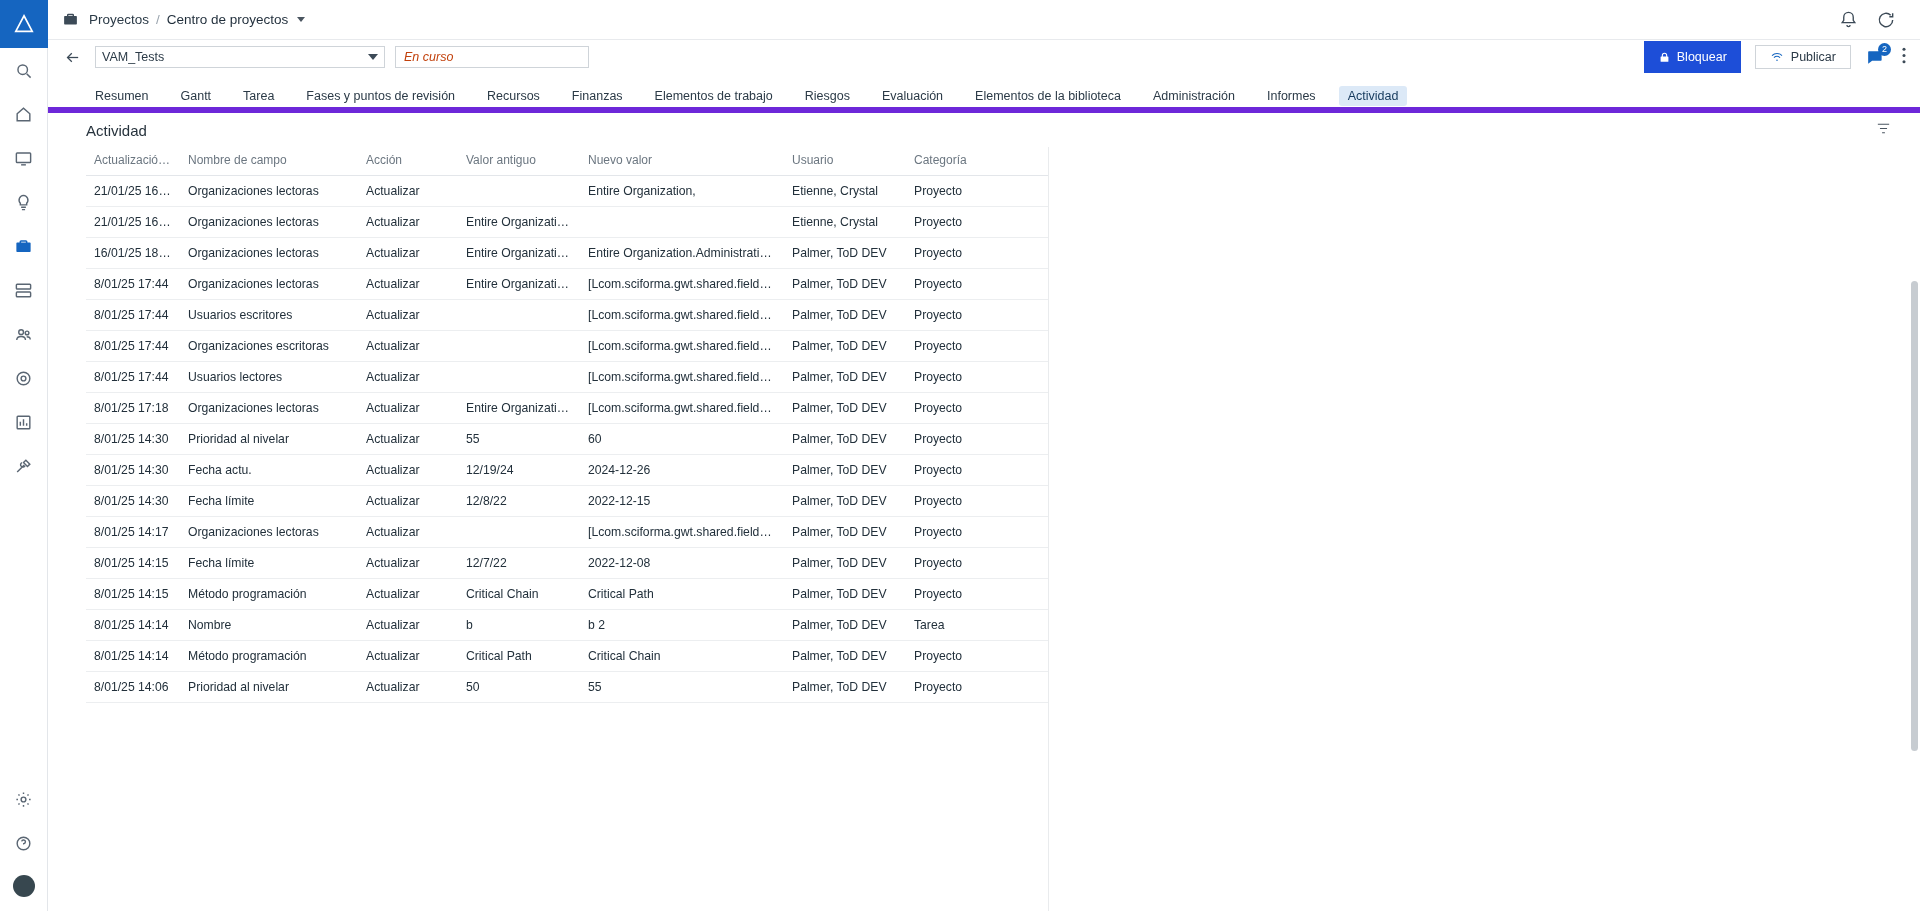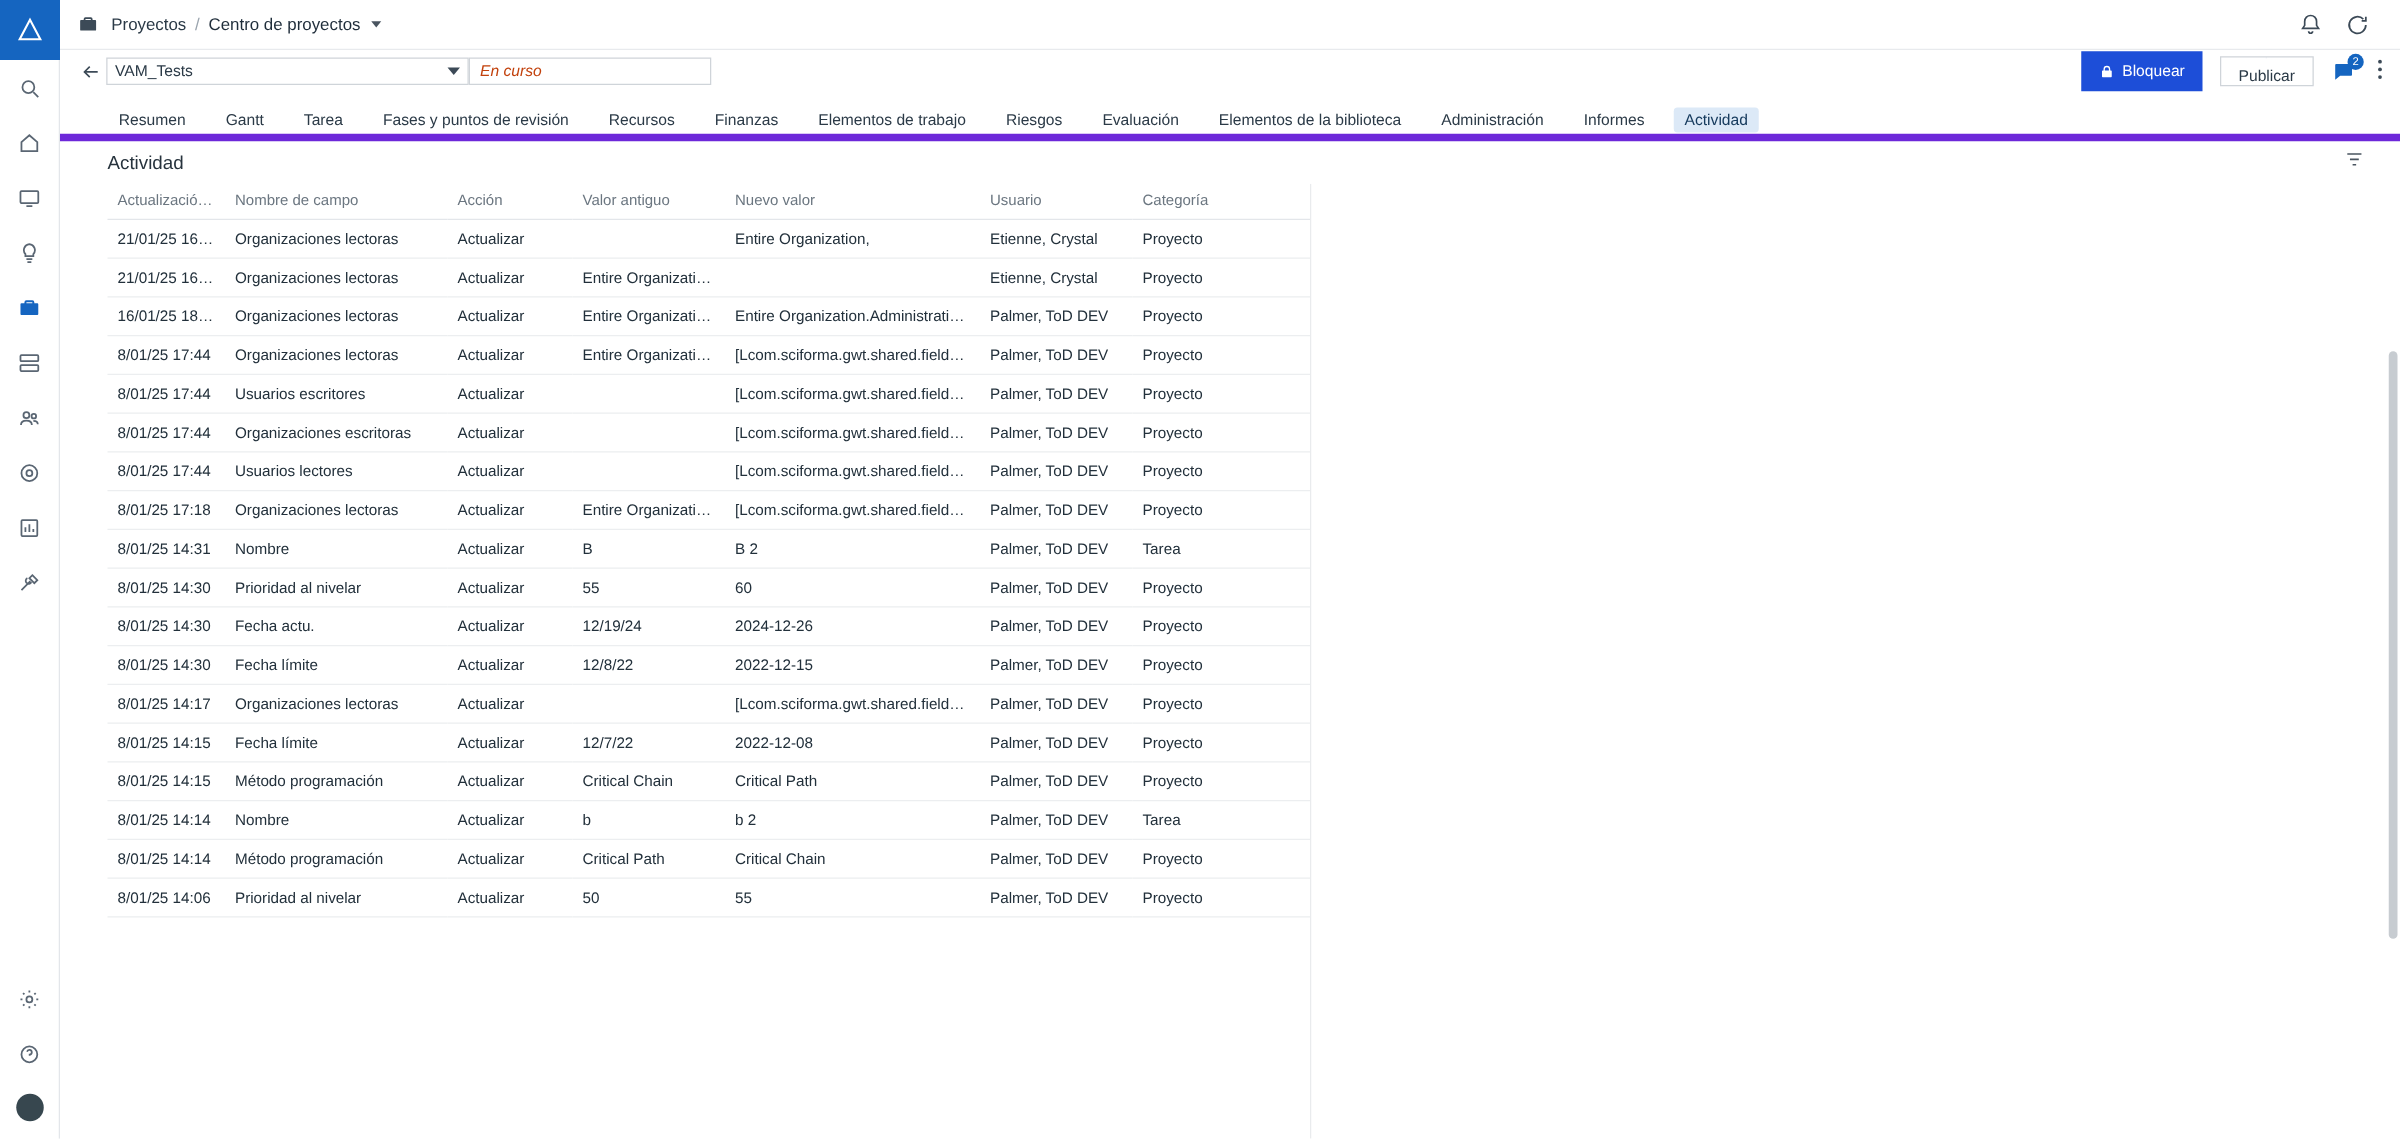--- a/index.html
+++ b/index.html
@@ -51,21 +51,21 @@
   }
   .crumb .sep { color: #9aa4ae; }
   .crumb .strong { color: #1f2d3a; }
   .chev-down { width: 0; height: 0; border-left: 4px solid transparent; border-right: 4px solid transparent; border-top: 5px solid #4a5560; margin-left: 2px; }
   .topbar-right { margin-left: auto; display: flex; align-items: center; gap: 18px; padding-right: 12px; }
   .icon-btn { color: #3c4a57; display: flex; align-items: center; justify-content: center; }
 
   
   .projbar {
     height: 34px; flex: 0 0 34px; display: flex; align-items: center;
-    padding: 0 10px 0 12px; position: relative;
+    padding: 0 10px 0 12px; gap: 10px; position: relative;
   }
   .back-arrow { color: #3c4a57; display: flex; align-items: center; padding: 2px 4px; }
   .select {
     width: 290px; height: 22px; border: 1px solid #cfd4d9; background: #fff;
     display: flex; align-items: center; padding: 0 6px; font-size: 12.5px; color: #2b3a47;
     position: relative;
   }
   .select .caret { margin-left: auto; width: 0; height: 0; border-left: 5px solid transparent; border-right: 5px solid transparent; border-top: 6px solid #3c4a57; }
   .status-box {
     width: 194px; height: 22px; border: 1px solid #cfd4d9; background: #fff;
@@ -74,21 +74,21 @@
   }
   .projbar-right { margin-left: auto; display: flex; align-items: center; gap: 14px; }
   .btn-primary {
     height: 24px; background: #1d4ed8; color: #fff; font-size: 12.5px;
     display: flex; align-items: center; gap: 6px; padding: 16px 14px; border: none;
     font-family: inherit;
   }
   .btn-ghost {
     height: 24px; background: #fff; color: #2b3a47; font-size: 12.5px;
     display: flex; align-items: center; gap: 7px; padding: 0 14px;
-    border: 1px solid #cfd4d9; font-family: inherit; flex-direction: column;
+    border: 1px solid #cfd4d9; font-family: inherit;
   }
   .badge-wrap { position: relative; display: flex; align-items: center; }
   .badge-count {
     position: absolute; top: -5px; right: -7px; min-width: 13px; height: 13px;
     background: #1565c0; color: #fff; border-radius: 7px; font-size: 9px;
     display: flex; align-items: center; justify-content: center; padding: 0 3px;
   }
   .kebab { color: #3c4a57; font-size: 17px; line-height: 1; letter-spacing: 0; padding: 0 4px; }
 
   
@@ -431,29 +431,20 @@
             <tr>
                 <td>8/01/25 17:18</td>
                 <td>Organizaciones lectoras</td>
                 <td>Actualizar</td>
                 <td>Entire Organization....</td>
                 <td>[Lcom.sciforma.gwt.shared.fieldengi...</td>
                 <td>Palmer, ToD DEV</td>
                 <td>Proyecto</td>
               </tr>
             <tr>
-                <td>8/01/25 14:31</td>
-                <td>Nombre</td>
-                <td>Actualizar</td>
-                <td>B</td>
-                <td>B 2</td>
-                <td>Palmer, ToD DEV</td>
-                <td>Tarea</td>
-              </tr>
-            <tr>
                 <td>8/01/25 14:30</td>
                 <td>Prioridad al nivelar</td>
                 <td>Actualizar</td>
                 <td>55</td>
                 <td>60</td>
                 <td>Palmer, ToD DEV</td>
                 <td>Proyecto</td>
               </tr>
             <tr>
                 <td>8/01/25 14:30</td>

